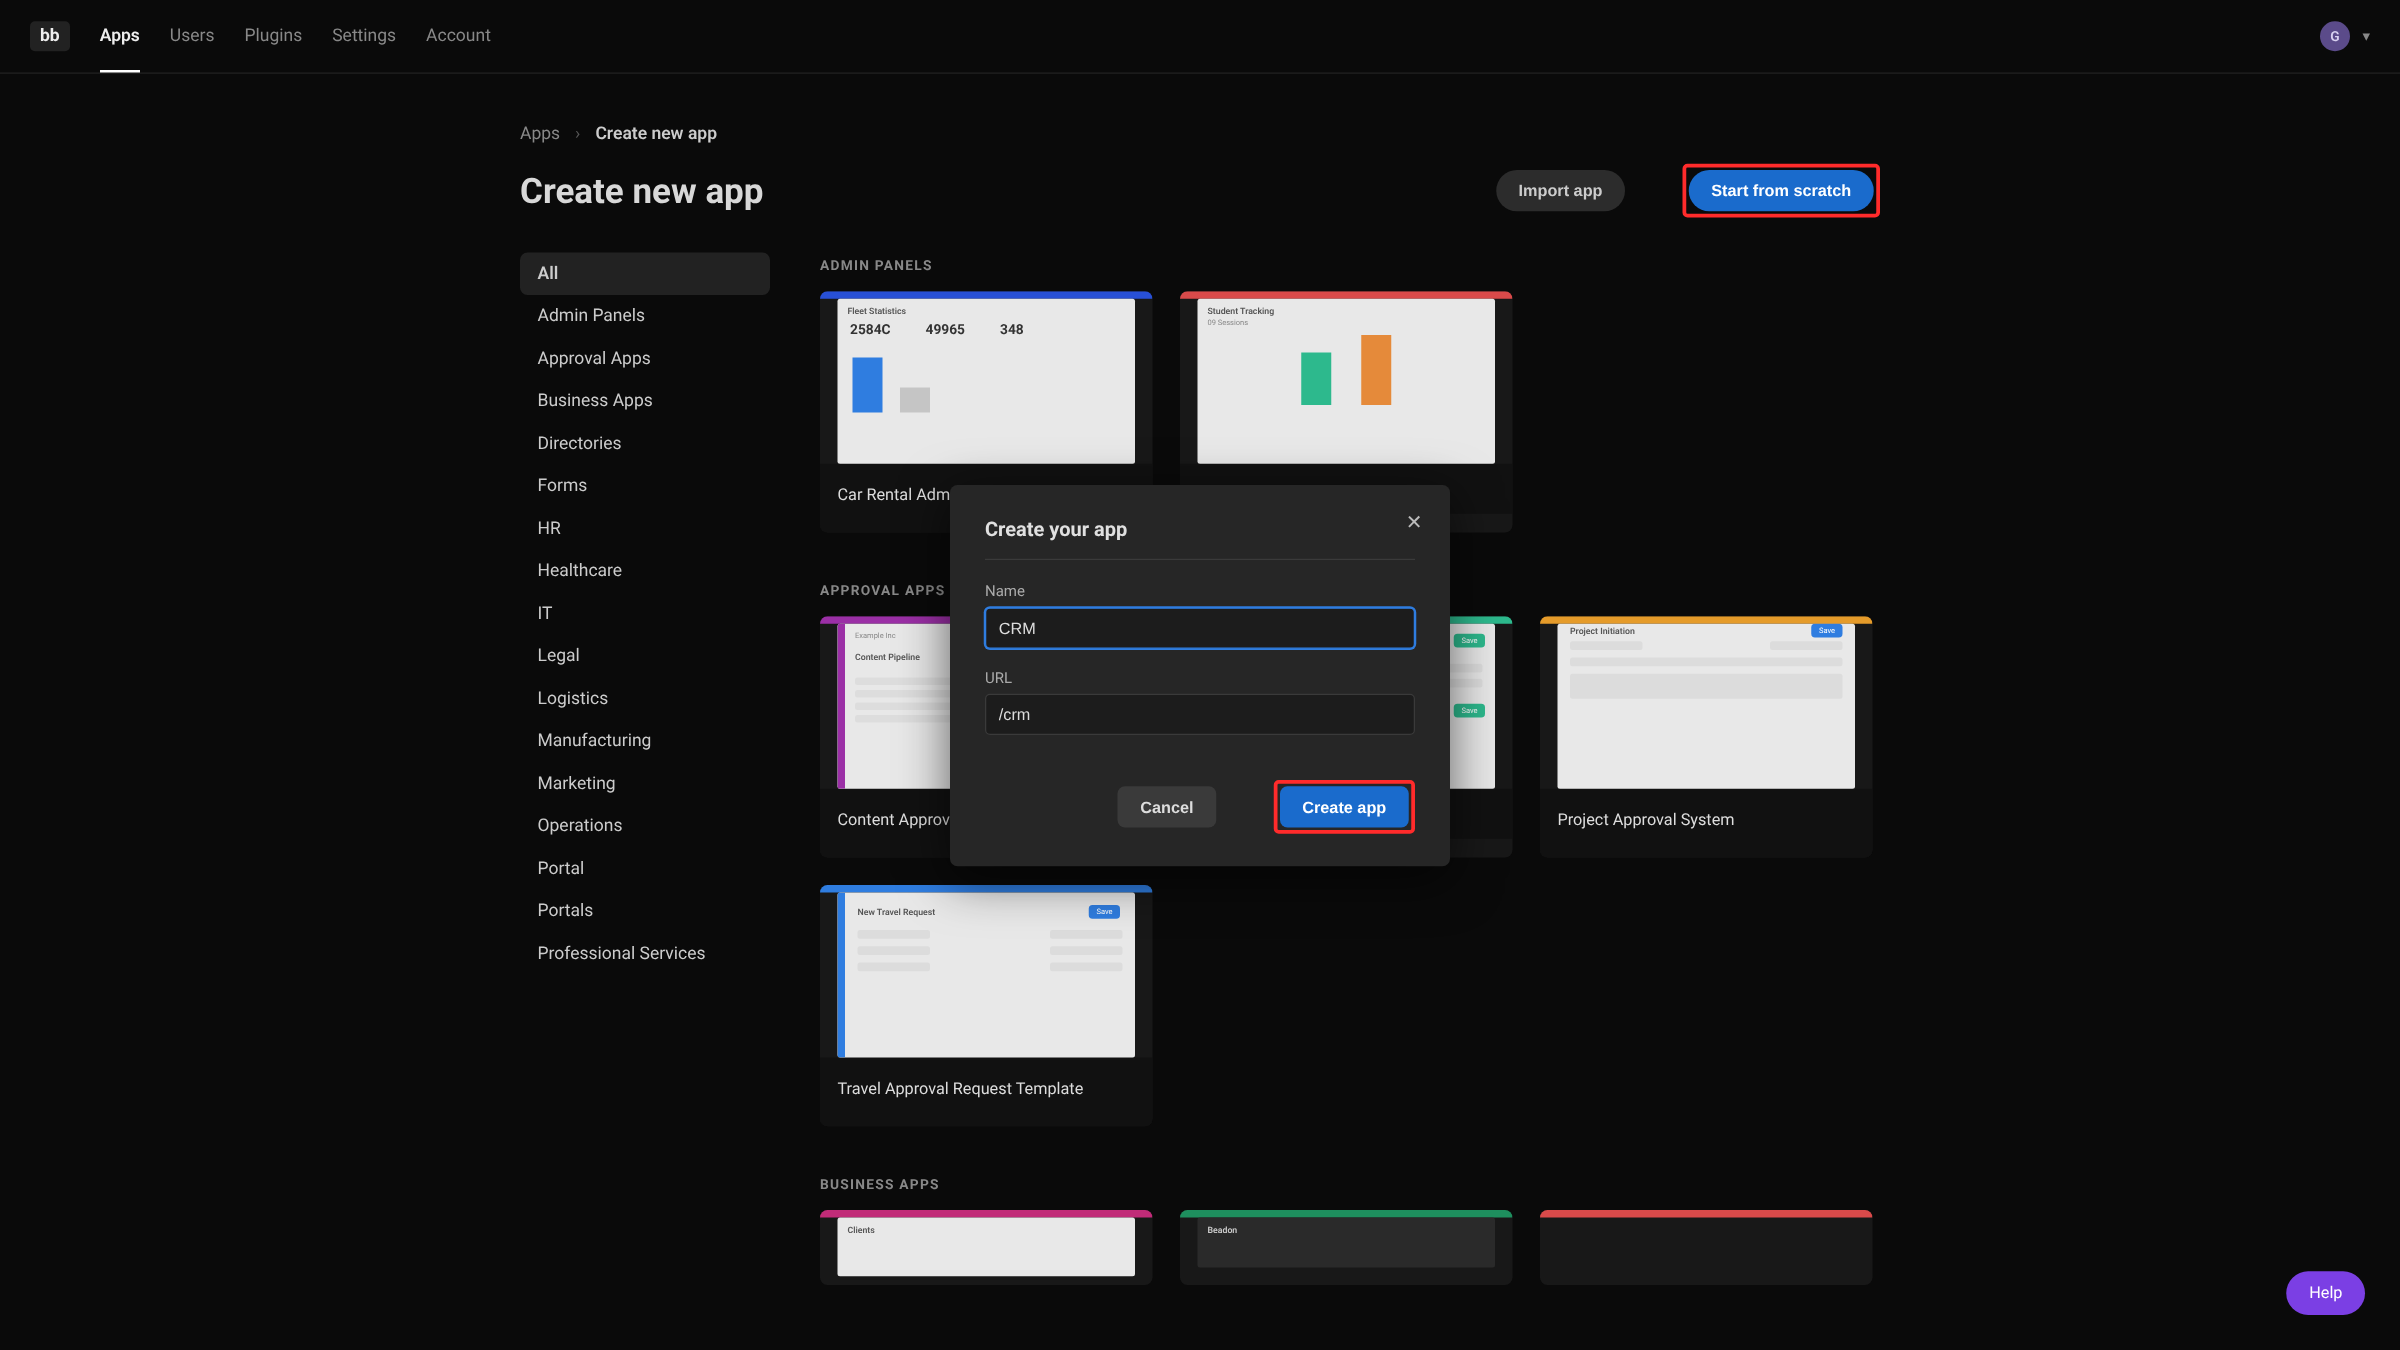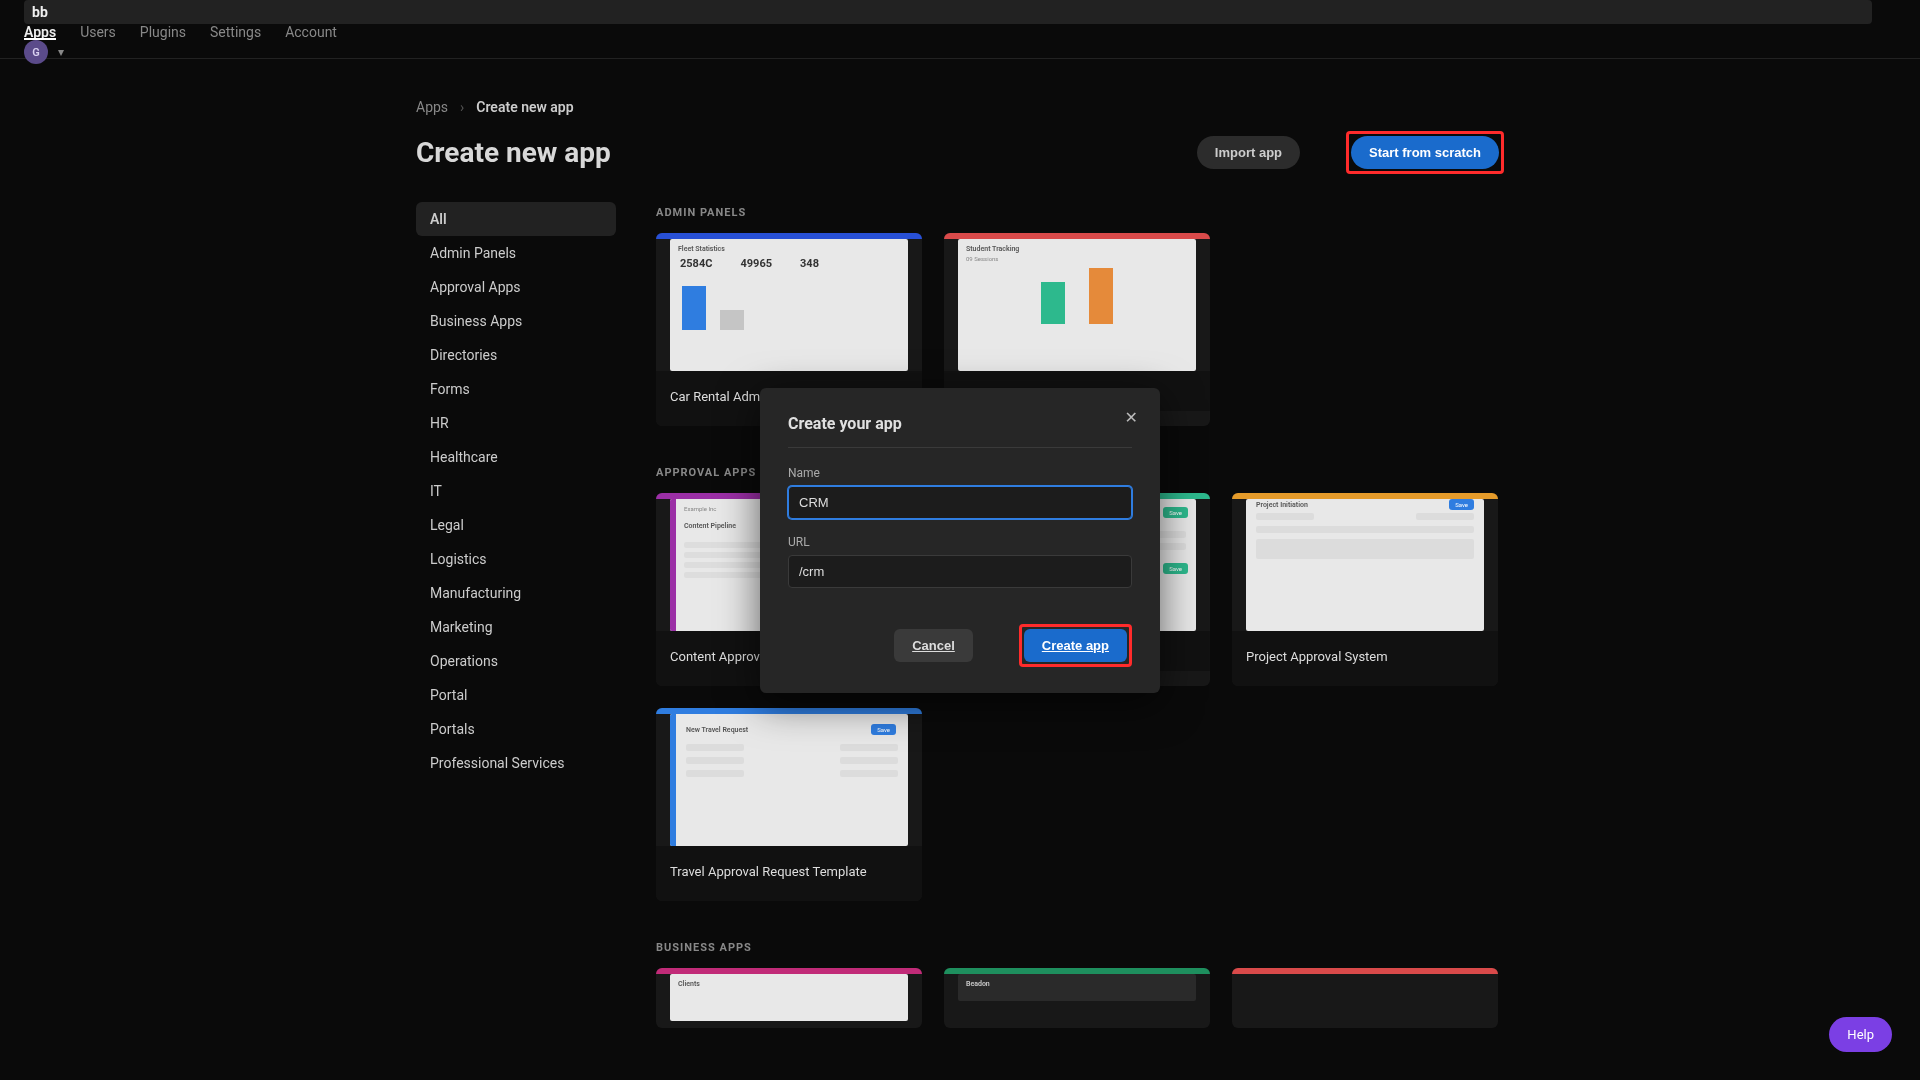--- a/index.html
+++ b/index.html
@@ -9,22 +9,22 @@
     font-family: -apple-system, BlinkMacSystemFont, "Segoe UI", Roboto, sans-serif;
     width: 1920px;
     height: 1080px;
     overflow: hidden;
     position: relative;
   }
   .topbar {
     height: 59px;
     border-bottom: 1px solid #222;
     display: flex;
+    align-items: center;
     padding: 0 24px;
-    flex-direction: column;
   }
   .logo {
     background: #222;
     color: #eee;
     font-weight: 700;
     padding: 4px 8px;
     border-radius: 4px;
     font-size: 14px;
     margin-right: 24px;
   }
@@ -99,21 +99,21 @@
   }
   .modal-title { font-size:16px; font-weight:700; color:#e0e0e0; padding-bottom:14px; border-bottom:1px solid #3a3a3a; margin-bottom:18px;}
   .modal-close { position:absolute; top:20px; right:22px; color:#bbb; cursor:pointer; font-size:16px; }
   .form-label { font-size:12px; color:#aaa; margin-bottom:6px; display:block; }
   .form-input {
     width:100%; background:#1c1c1c; border:1px solid #3a3a3a; border-radius:4px;
     padding:8px 10px; color:#ddd; font-size:13px; margin-bottom:16px;
   }
   .form-input.focused { border-color:#2f7de0; box-shadow:0 0 0 1px #2f7de0;}
   .modal-actions { display:flex; justify-content:flex-end; gap:14px; margin-top:20px; align-items:center;}
-  .modal-btn { padding:9px 18px; border-radius:6px; font-size:13px; font-weight:600; border:none; cursor:pointer;text-decoration:underline; }
+  .modal-btn { padding:9px 18px; border-radius:6px; font-size:13px; font-weight:600; border:none; cursor:pointer; }
   .modal-cancel { background:#3a3a3a; color:#ddd; }
   .help-btn {
     position:absolute; right:28px; bottom:28px;
     background:#7b3fe4; color:#fff; font-weight:400; font-size:13px;
     padding:10px 18px; border-radius:20px;
   }
 </style>
 </head>
 <body>
 
@@ -290,21 +290,21 @@
         <div class="section-head">BUSINESS APPS</div>
         <div class="card-grid">
           <div class="card" style="height:60px;">
             <div class="card-accent" style="background:#c12b78"></div>
             <div class="card-preview" style="height:47px;">
               <div class="pv-hdr">Clients</div>
             </div>
           </div>
           <div class="card" style="height:60px;">
             <div class="card-accent" style="background:#1e8f5e"></div>
-            <div class="card-preview" style="height:27px;background:#2a2a2a">
+            <div class="card-preview" style="height:40px;background:#2a2a2a">
               <div class="pv-hdr" style="color:#ccc">Beadon</div>
             </div>
           </div>
           <div class="card" style="height:60px;">
             <div class="card-accent" style="background:#d94a4a"></div>
           </div>
         </div>
 
       </div>
     </div>

